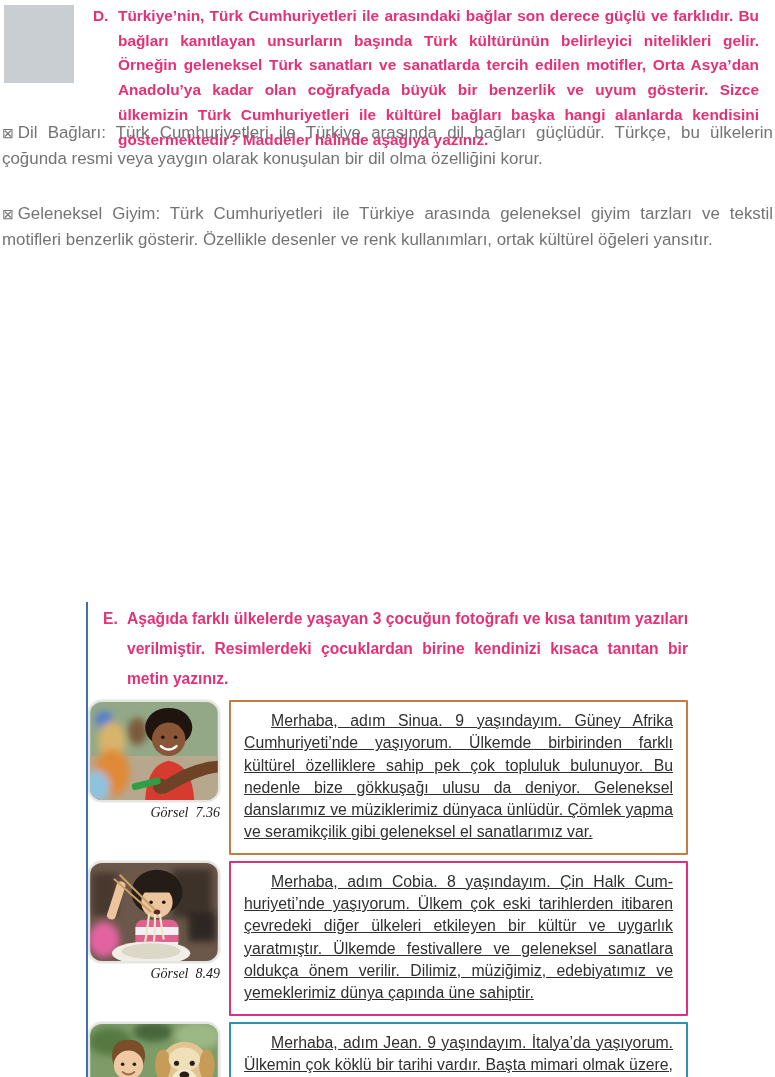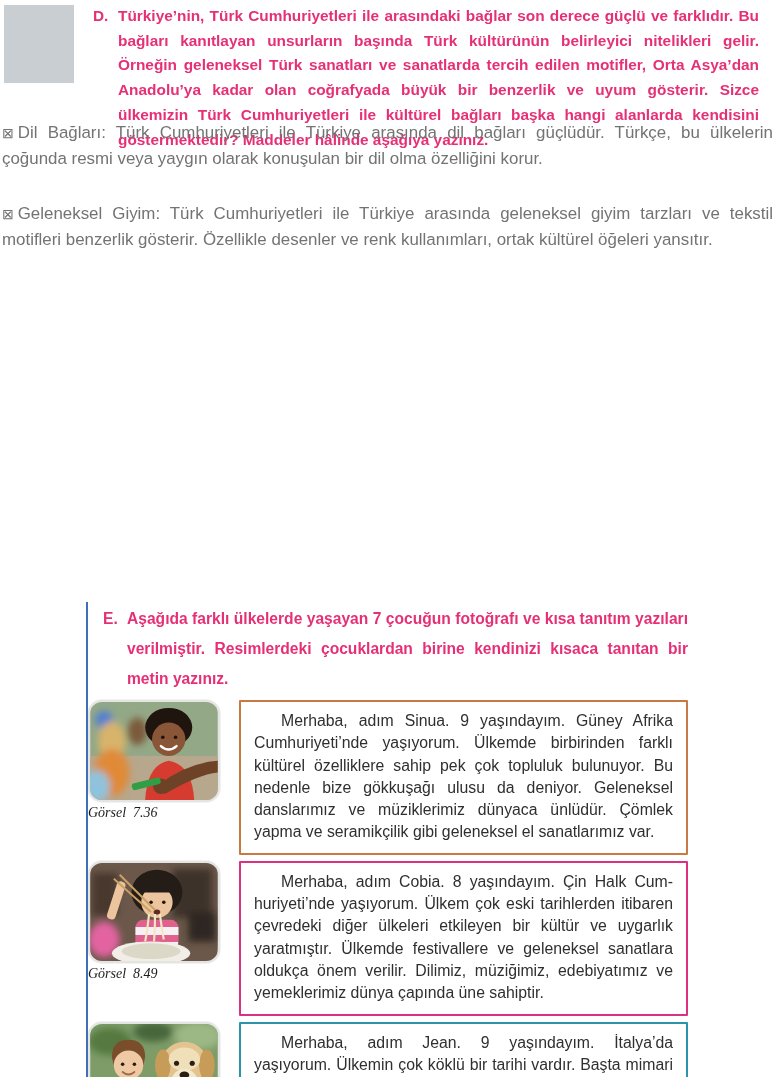--- a/index.html
+++ b/index.html
@@ -24,31 +24,31 @@
 
   
   .sec-e{position:absolute;left:86px;top:600px;width:602px;}
   .e-rule{position:absolute;left:0;top:2px;width:2px;height:475px;background:#3f6fb4;}
   .e-head{display:flex;color:#e63076;font-weight:700;font-size:15.6px;line-height:30px;
           padding:4px 0 6px 17px;}
   .e-head .lbl{flex:0 0 24px;}
   .e-head .prompt{flex:1;text-align:justify;}
 
   .row{display:flex;align-items:flex-start;margin:0 0 6px 2px;}
-  .photo-col{flex:0 0 132px;margin-right:19px;text-align:left;}
+  .photo-col{flex:0 0 132px;margin-right:9px;text-align:right;}
   .photo{width:128px;height:98px;border:2px solid #e4e4e2;border-radius:14px;
          overflow:hidden;background:#ddd;box-shadow:0 0 0 1px #f2f2f2;}
   .photo svg{display:block;width:100%;height:100%;}
   .caption{font-family:"Liberation Serif",serif;font-style:italic;font-size:14px;
            color:#1c1c1c;margin-top:3px;white-space:pre;}
 
   .tbox{flex:1;background:#fff;border:2px solid;border-radius:1px;
         padding:8px 13px 9px 13px;color:#2f2f2f;font-size:15.8px;line-height:22.3px;
         text-align:justify;min-height:84px;box-sizing:border-box;}
-  .tbox .txt{display:block;text-indent:27px;}
+  .tbox .txt{display:block;text-indent:27px;text-decoration:underline;}
   .b-orange{border-color:#c87a45;}
   .b-pink{border-color:#da3180;}
   .b-teal{border-color:#2b93ab;}
 </style>
 </head>
 <body>
 
 <div class="page">
 
   <div class="gray-box"></div>
@@ -61,21 +61,21 @@
   <div class="answers">
     <p><span class="tofu">⊠</span><span>Dil Bağları: Türk Cumhuriyetleri ile Türkiye arasında dil bağları güçlüdür. Türkçe, bu ülkelerin çoğunda resmi veya yaygın olarak konuşulan bir dil olma özelliğini korur.</span></p>
     <p><span class="tofu">⊠</span><span>Geleneksel Giyim: Türk Cumhuriyetleri ile Türkiye arasında geleneksel giyim tarzları ve tekstil motifleri benzerlik gösterir. Özellikle desenler ve renk kullanımları, ortak kültürel öğeleri yansıtır.</span></p>
   </div>
 
   <div class="sec-e">
     <div class="e-rule"></div>
 
     <div class="e-head">
       <span class="lbl">E.</span>
-      <span class="prompt">Aşağıda farklı ülkelerde yaşayan 7 çocuğun fotoğrafı ve kısa tanıtım yazıları verilmiştir. Resimlerdeki çocuklardan birine kendinizi kısaca tanıtan bir metin yazınız.</span>
+      <span class="prompt">Aşağıda farklı ülkelerde yaşayan 3 çocuğun fotoğrafı ve kısa tanıtım yazıları verilmiştir. Resimlerdeki çocuklardan birine kendinizi kısaca tanıtan bir metin yazınız.</span>
     </div>
 
     <div class="row">
       <div class="photo-col">
         <div class="photo">
           <svg viewBox="0 0 130 100">
             <defs>
                 <filter id="bl1" x="-30%" y="-30%" width="160%" height="160%">
                   <feGaussianBlur stdDeviation="4"></feGaussianBlur>
                 </filter>

